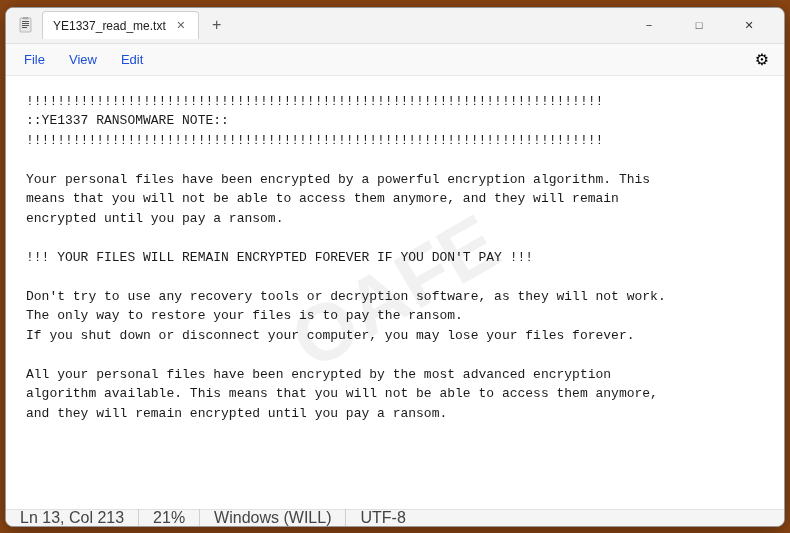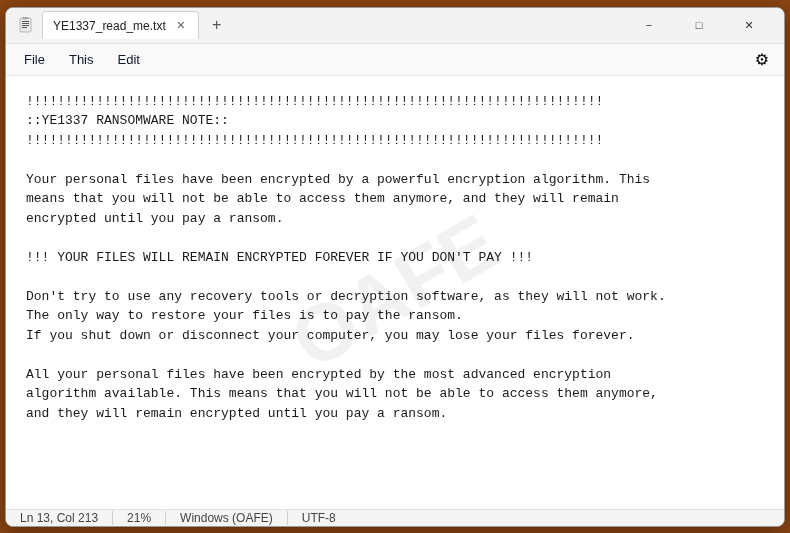--- a/index.html
+++ b/index.html
@@ -124,21 +124,21 @@
       align-items: center;
       padding: 0 8px;
       border-bottom: 1px solid #e8e8e8;
       flex-shrink: 0;
       gap: 4px;
     }
 
     .menu-item {
       padding: 4px 10px;
       font-size: 13px;
-      color: #0f172a;
+      color: #1d4ed8;
       border-radius: 4px;
       cursor: pointer;
     }
 
     .menu-settings {
       margin-left: auto;
       width: 28px;
       height: 28px;
       display: flex;
       align-items: center;
@@ -186,21 +186,21 @@
       z-index: 1;
     }
 
     .status-bar {
       height: 17px;
       background: #f5f5f5;
       border-top: 1px solid #e0e0e0;
       display: flex;
       align-items: center;
       padding: 0 10px;
-      font-size: 12px;
+      font-size: 16px;
       color: #444;
       flex-shrink: 0;
       gap: 0;
     }
 
     .status-item {
       padding: 0 14px;
       border-right: 1px solid #d0d0d0;
       white-space: nowrap;
     }
@@ -238,21 +238,21 @@
     </div>
     <div class="window-controls">
       <div class="win-btn minimize">−</div>
       <div class="win-btn maximize">□</div>
       <div class="win-btn close">✕</div>
     </div>
   </div>
 
   <div class="menu-bar">
     <div class="menu-item">File</div>
-    <div class="menu-item">This</div>
+    <div class="menu-item">View</div>
     <div class="menu-item">Edit</div>
     <div class="menu-settings">⚙</div>
   </div>
 
   <div class="content-area">
     <div class="watermark">OAFE</div>
     <div class="text-content">!!!!!!!!!!!!!!!!!!!!!!!!!!!!!!!!!!!!!!!!!!!!!!!!!!!!!!!!!!!!!!!!!!!!!!!!!!
 ::YE1337 RANSOMWARE NOTE::
 !!!!!!!!!!!!!!!!!!!!!!!!!!!!!!!!!!!!!!!!!!!!!!!!!!!!!!!!!!!!!!!!!!!!!!!!!!
 
@@ -267,16 +267,16 @@
 If you shut down or disconnect your computer, you may lose your files forever.
 
 All your personal files have been encrypted by the most advanced encryption
 algorithm available. This means that you will not be able to access them anymore,
 and they will remain encrypted until you pay a ransom.</div>
   </div>
 
   <div class="status-bar">
     <div class="status-item">Ln 13, Col 213</div>
     <div class="status-item">21%</div>
-    <div class="status-item">Windows (OAFE)</div>
+    <div class="status-item">Windows (WILL)</div>
     <div class="status-item">UTF-8</div>
   </div>
 </div>
 
 </body></html>

